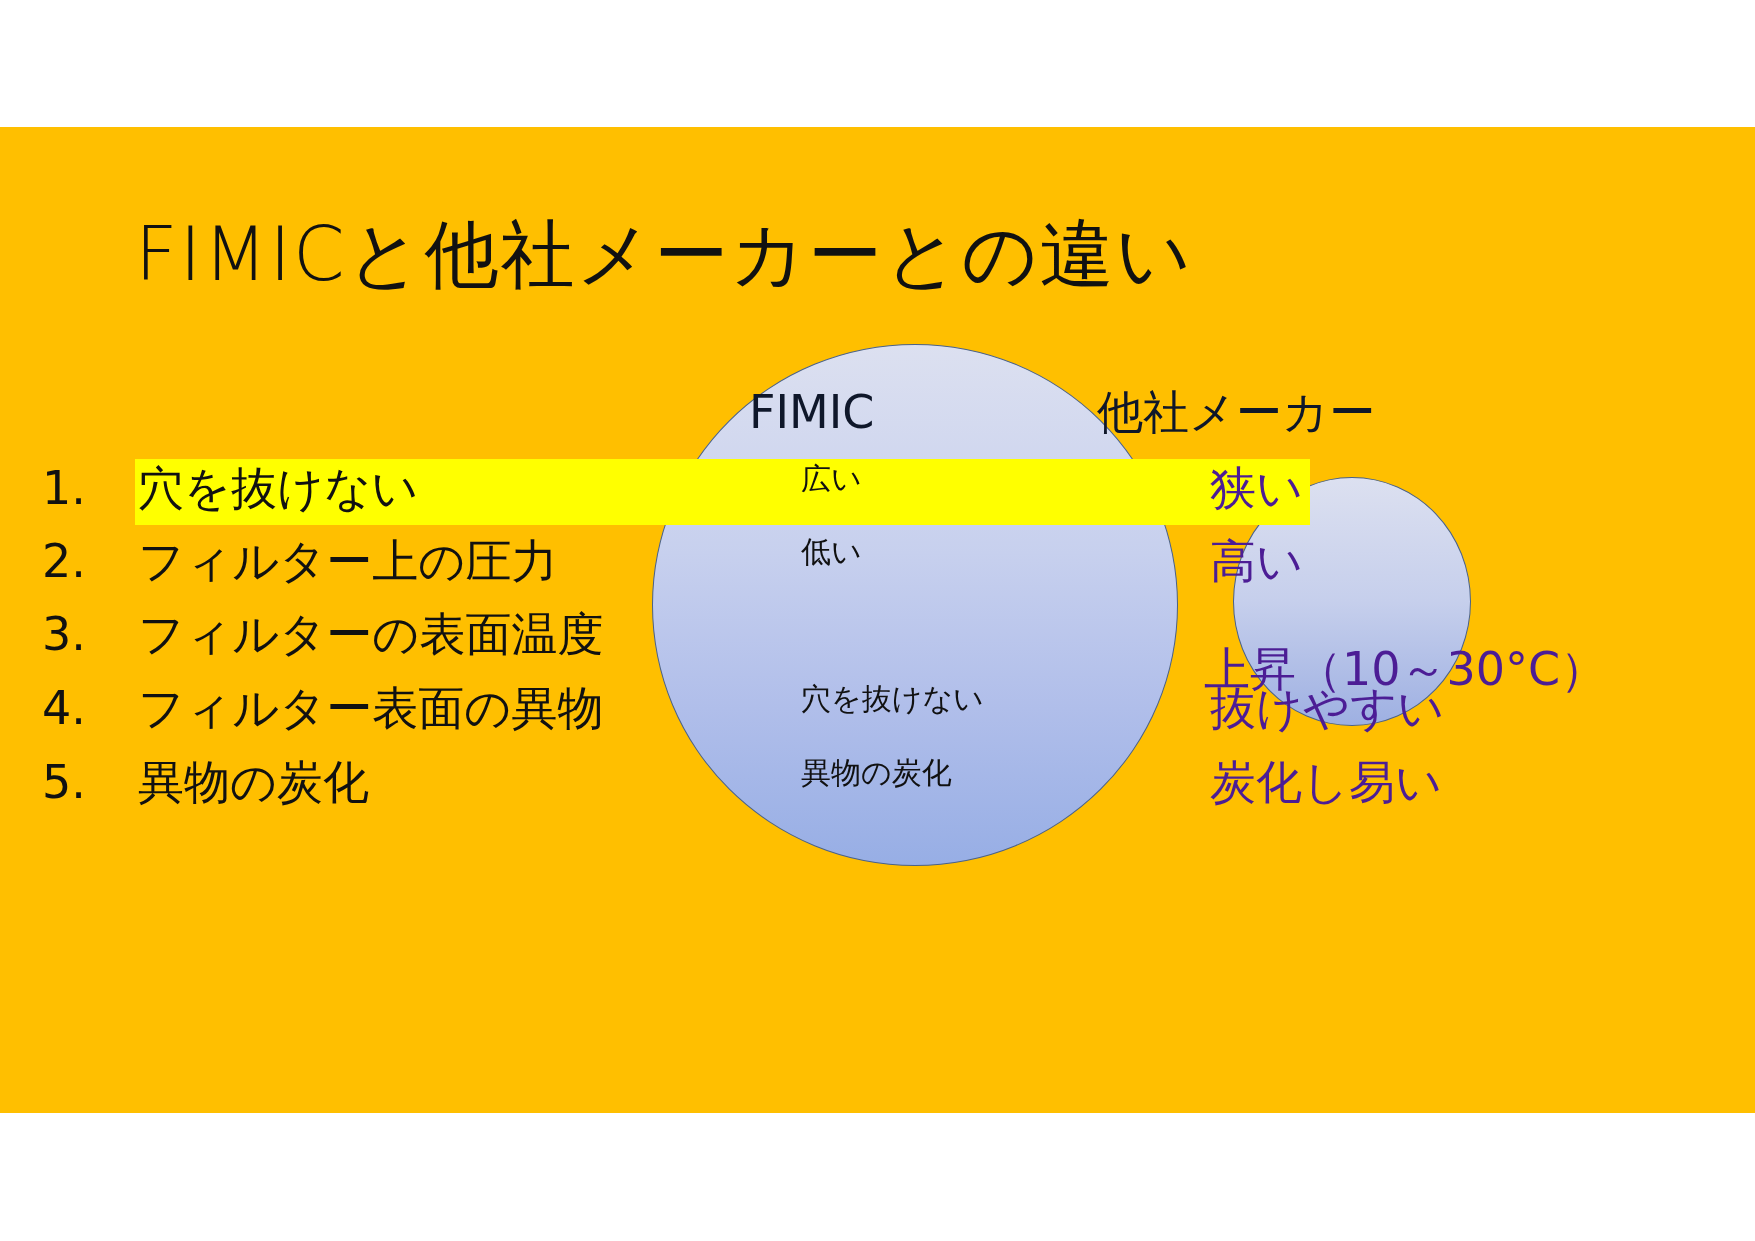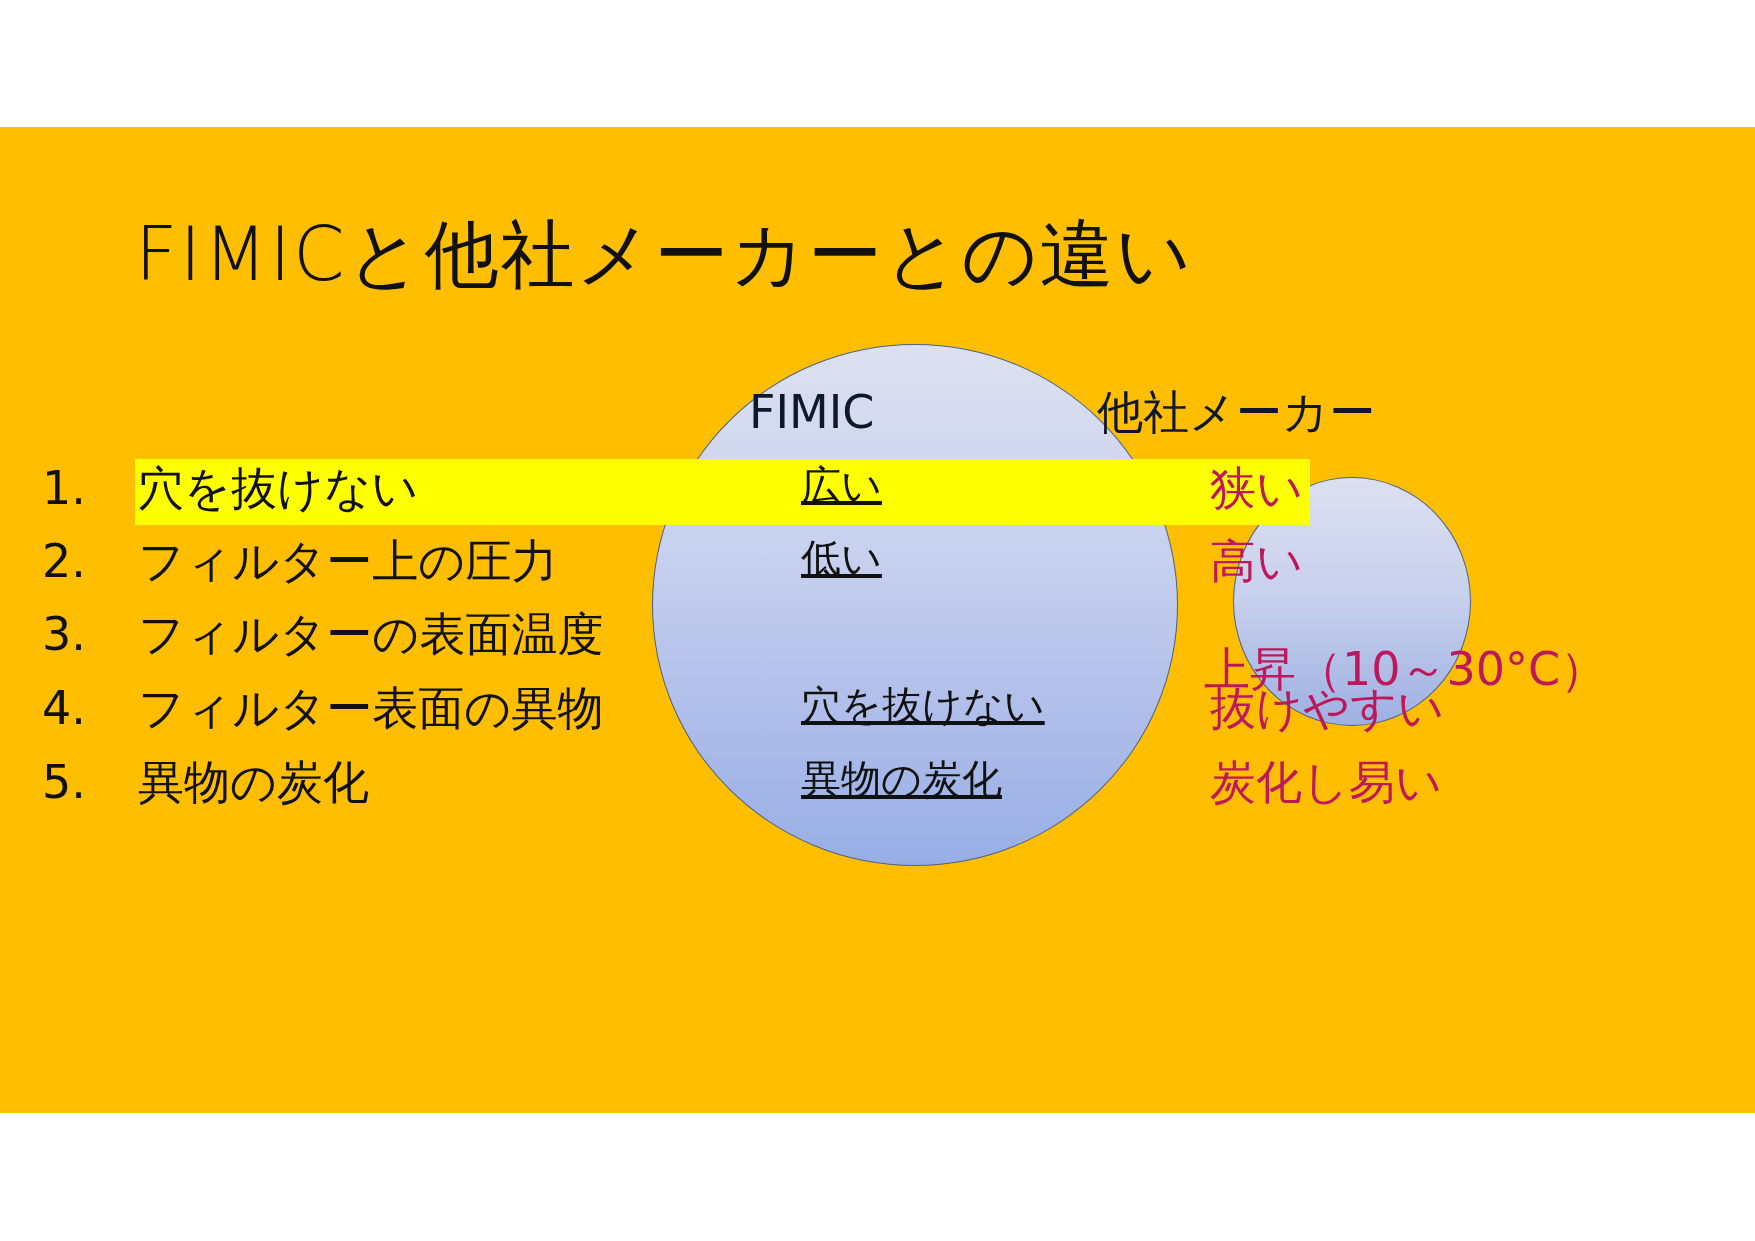--- a/index.html
+++ b/index.html
@@ -98,32 +98,31 @@
       top: 0;
       font-size: 46px;
       color: #111111;
       white-space: nowrap;
       line-height: 1.2;
     }
     .row .fimic-val {
       position: absolute;
       left: 801px;
       top: 0;
-      font-size: 40px;
+      font-size: 30px;
       color: #111111;
       white-space: nowrap;
       line-height: 1.2;
-      text-decoration: underline;
     }
     .row .other-val {
       position: absolute;
       left: 1210px;
       top: 0;
       font-size: 46px;
-      color: #be185d;
+      color: #4c1d95;
       white-space: nowrap;
       line-height: 1.2;
     }
     .row.r3 .other-val { left: 1204px; margin-top: 35px; }
   </style>
 </head>
 <body>
 
 <div class="page">
   <div class="slide">

